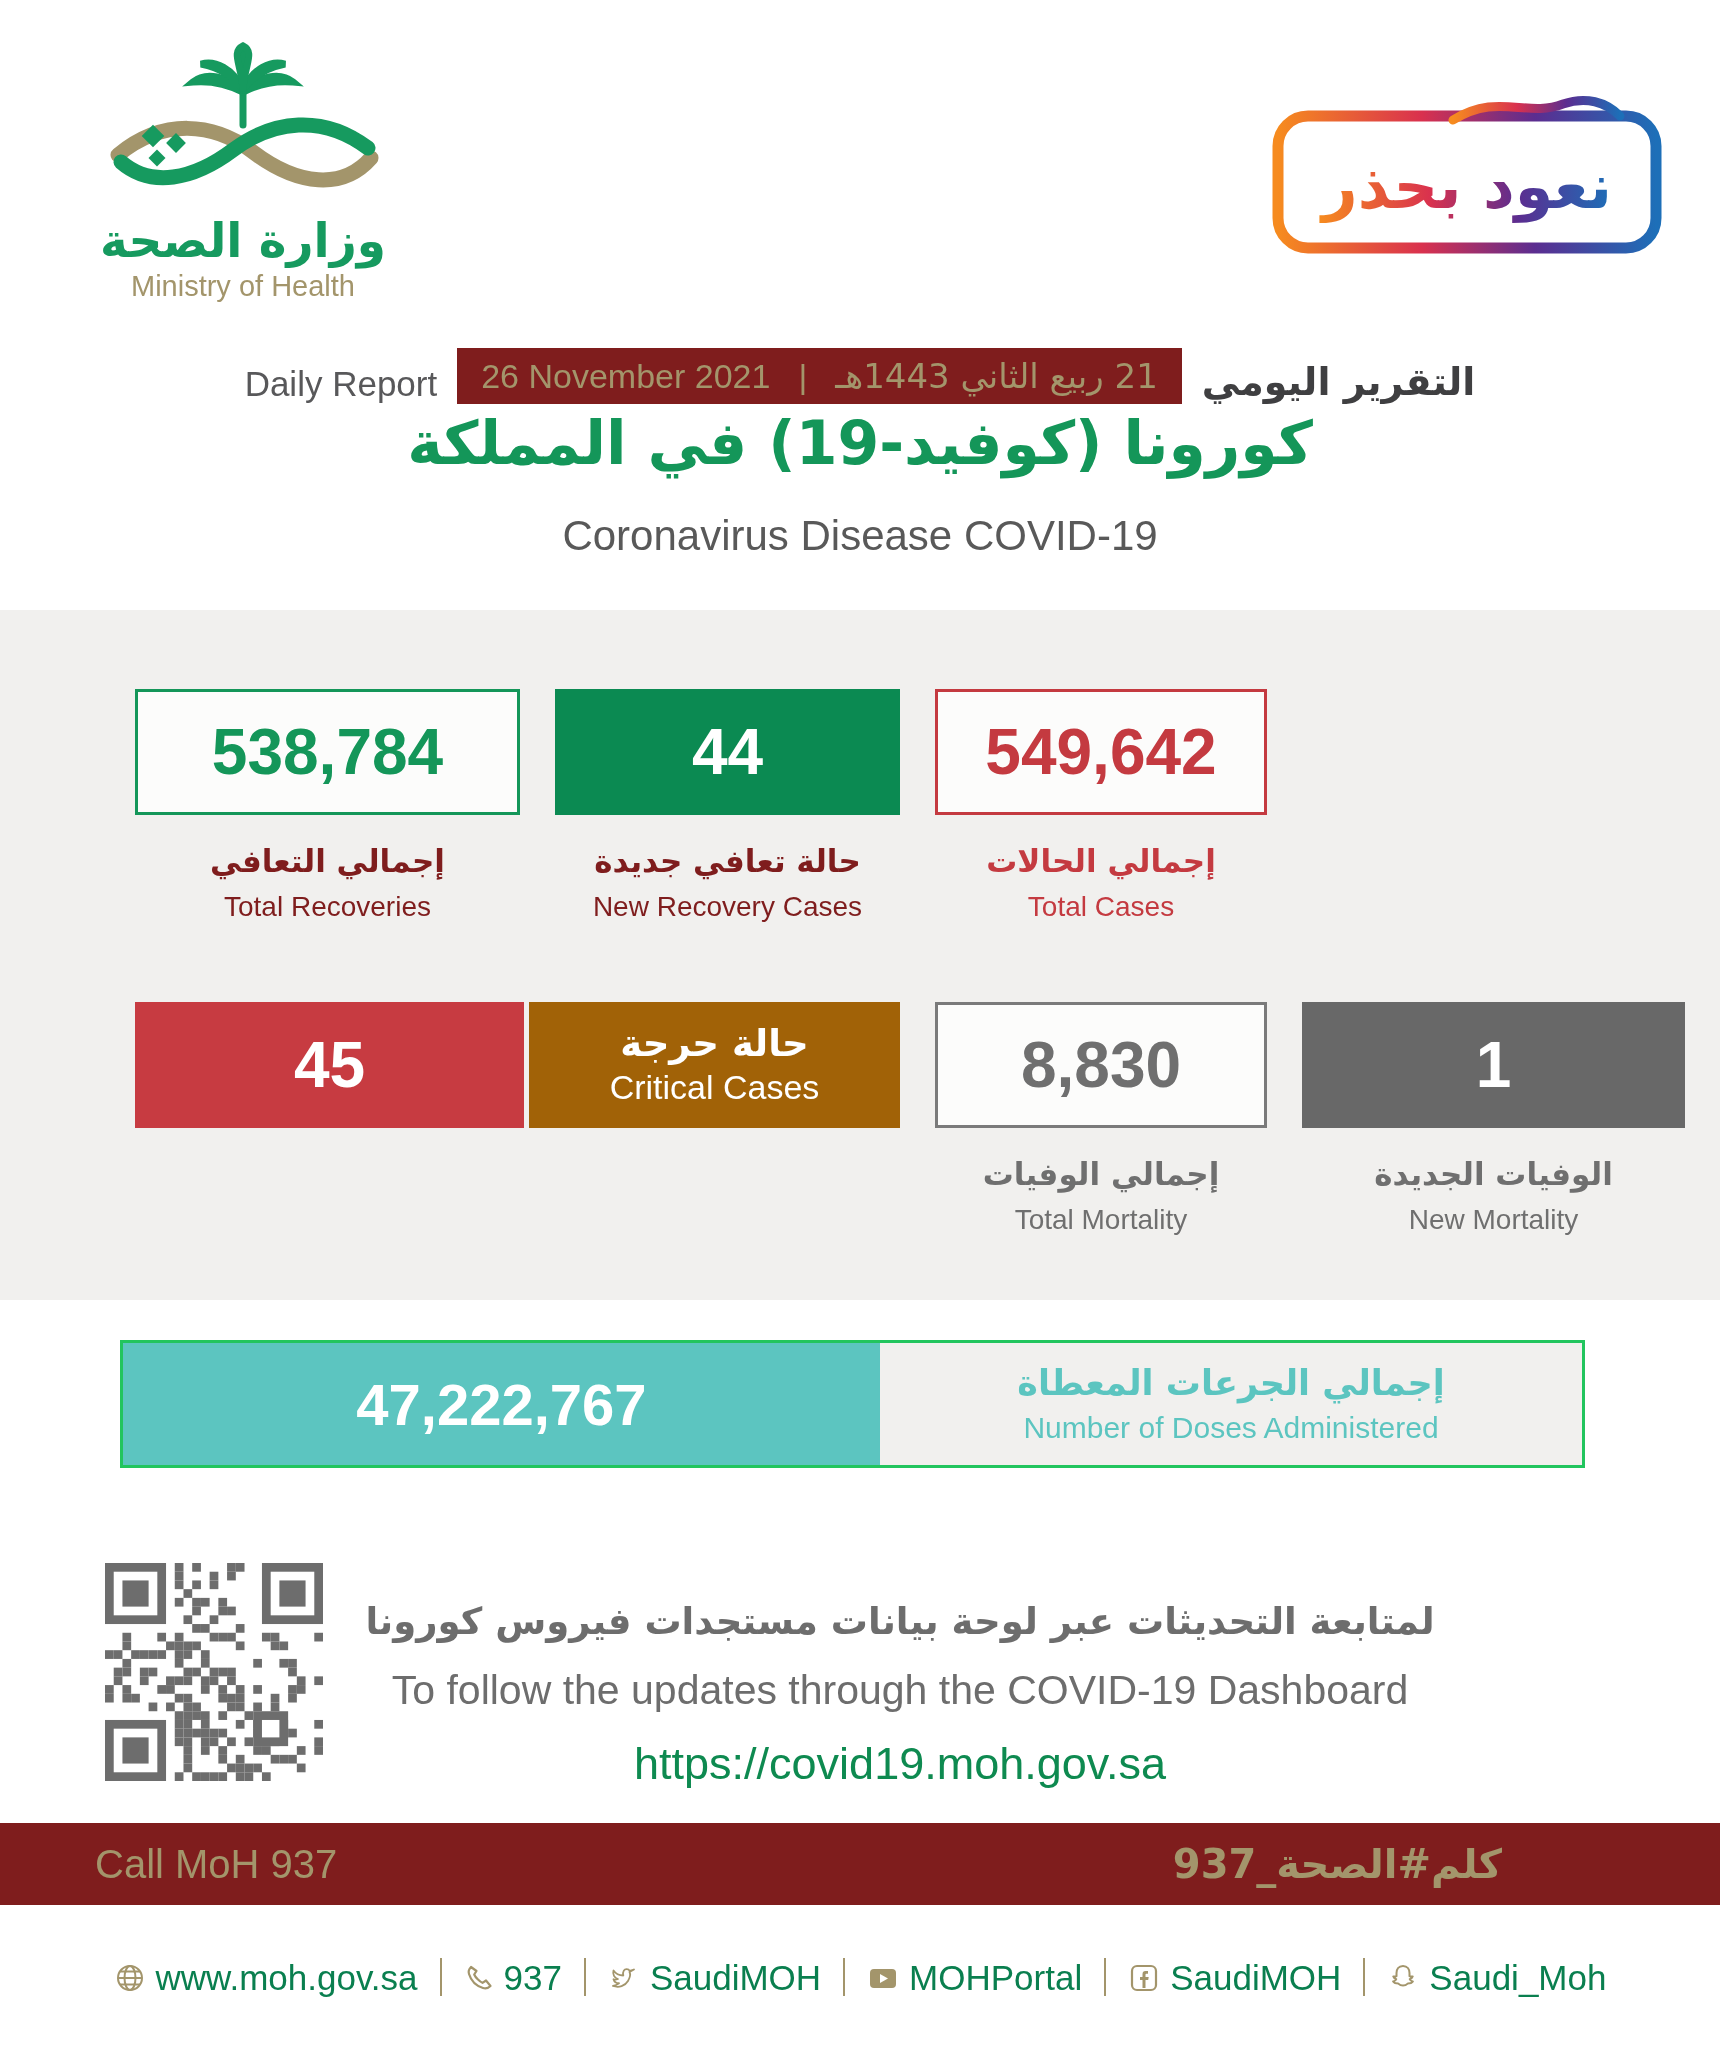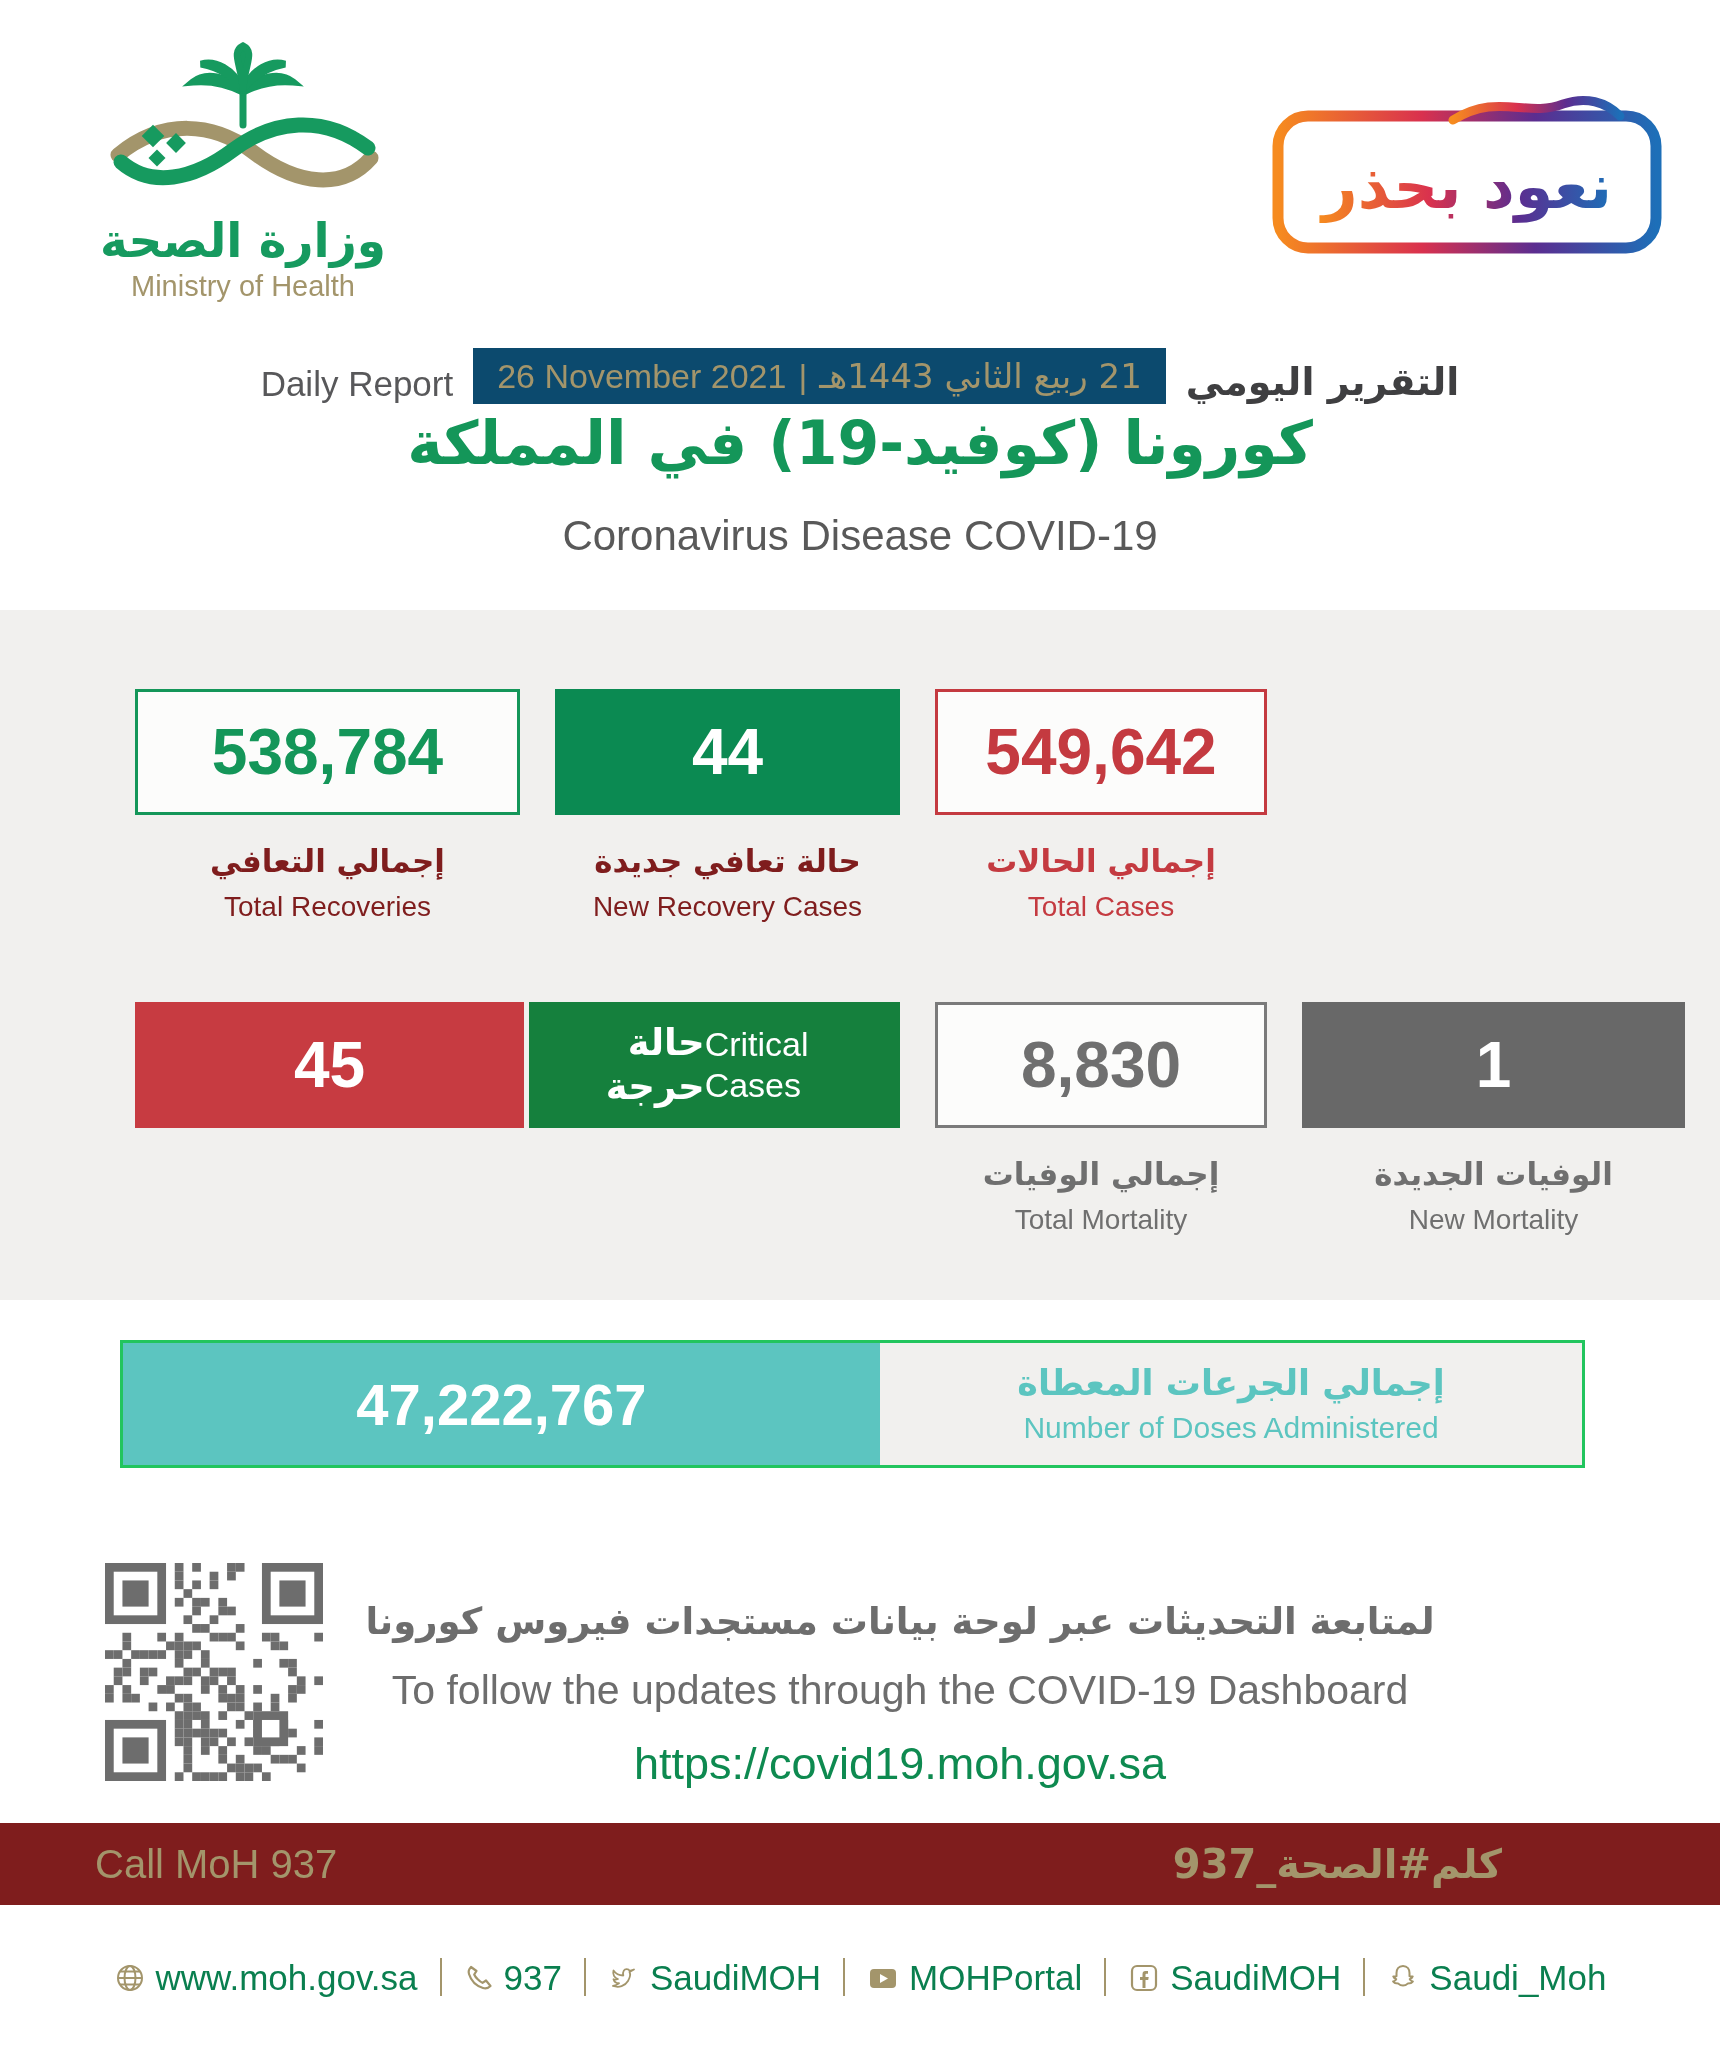--- a/index.html
+++ b/index.html
@@ -9,21 +9,21 @@
 
   
   .logo{position:absolute;left:88px;top:30px;width:310px;text-align:center;}
   .logo-ar{font-size:47px;font-weight:700;color:#169a5f;margin-top:-6px;letter-spacing:1px;}
   .logo-en{font-size:29px;color:#a3956b;margin-top:2px;}
   .badge{position:absolute;left:1268px;top:78px;width:400px;height:185px;}
 
   .report-row{position:absolute;top:348px;left:0;width:100%;display:flex;justify-content:center;
               align-items:flex-end;gap:20px;}
   .daily-report{font-size:35px;color:#58585a;}
-  .date-box{background:#0c4a6e;display:flex;align-items:center;gap:12px;padding:8px 24px;
+  .date-box{background:#7f1d1d;display:flex;align-items:center;gap:28px;padding:8px 24px;
             color:#a3956b;font-size:34px;}
   .date-div{color:#a3956b;font-size:34px;}
   .report-ar{font-size:38px;font-weight:700;color:#3f3f41;}
 
   .title-ar{position:absolute;top:408px;left:0;width:100%;text-align:center;font-size:60px;
             font-weight:700;color:#149659;}
   .title-en{position:absolute;top:512px;left:0;width:100%;text-align:center;font-size:42px;
             color:#595959;}
 
   
@@ -36,21 +36,21 @@
   .t-fill-green{background:#0b8a52;}
   .t-outline-red{background:#fcfcfb;border:3px solid #c43a40;}
   .t-fill-red{background:#c73b41;}
   .t-outline-gray{background:#fcfcfb;border:3px solid #7a7a7a;}
   .t-fill-gray{background:#686868;}
   .v-green{color:#149659;} .v-red{color:#c43a40;text-align:center;} .v-gray{color:#6f6f6f;} .v-white{color:#ffffff;}
   .lbl{margin-top:28px;text-align:center;}
   .lbl .l-ar{font-size:31px;font-weight:700;display:block;}
   .lbl .l-en{font-size:28px;display:block;margin-top:12px;}
   .c-green{color:#7f1d1d;} .c-red{color:#c43a40;} .c-gray{color:#6f6f6f;}
-  .critical-tile{background:#15803d;display:flex;align-items:center;
+  .critical-tile{background:#a16207;display:flex;flex-direction:column;align-items:center;
                  justify-content:center;height:126px;box-sizing:border-box;}
   .critical-tile .ct-ar{color:#fff;font-size:37px;font-weight:700;line-height:1.2;}
   .critical-tile .ct-en{color:#fff;font-size:34px;line-height:1.2;}
 
   
   .doses{position:absolute;top:1340px;left:120px;width:1465px;height:128px;border:3px solid #22c55e;
          display:flex;box-sizing:border-box;}
   .doses-val{width:757px;background:#5cc5c0;display:flex;align-items:center;justify-content:center;
              color:#fff;font-size:58px;font-weight:700;}
   .doses-lbl{flex:1;background:#f1f0ee;display:flex;flex-direction:column;align-items:center;

